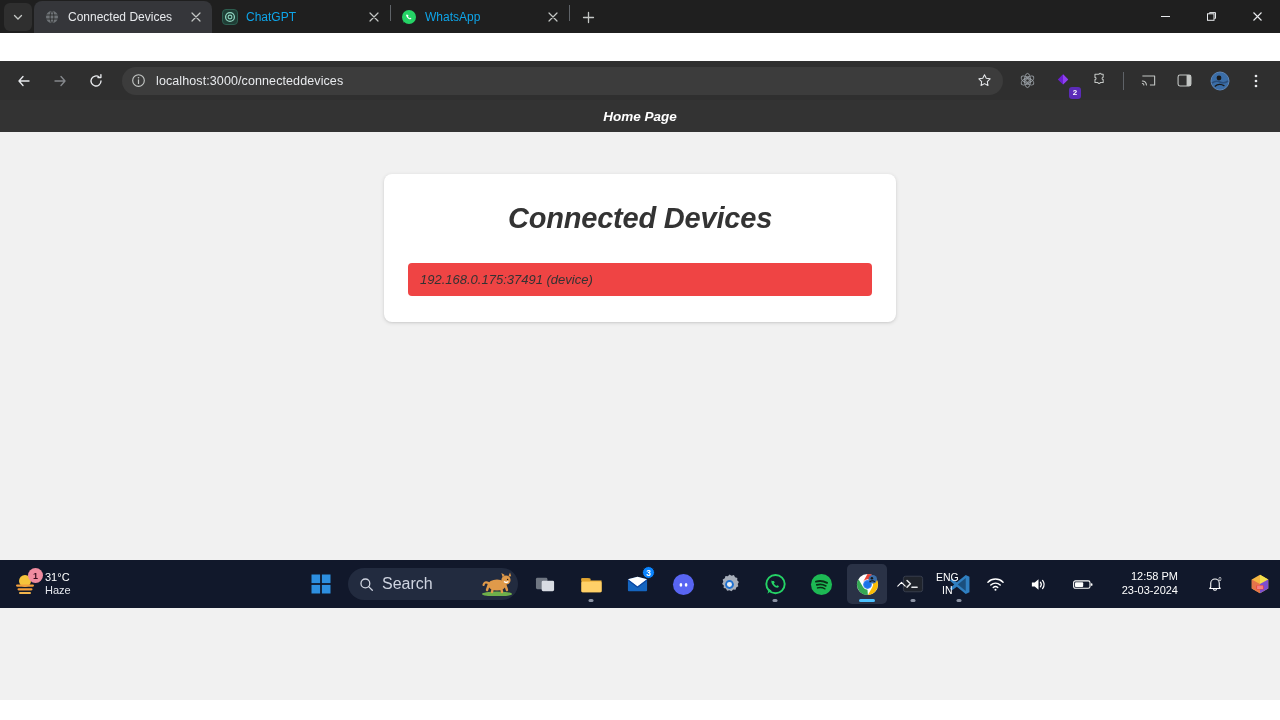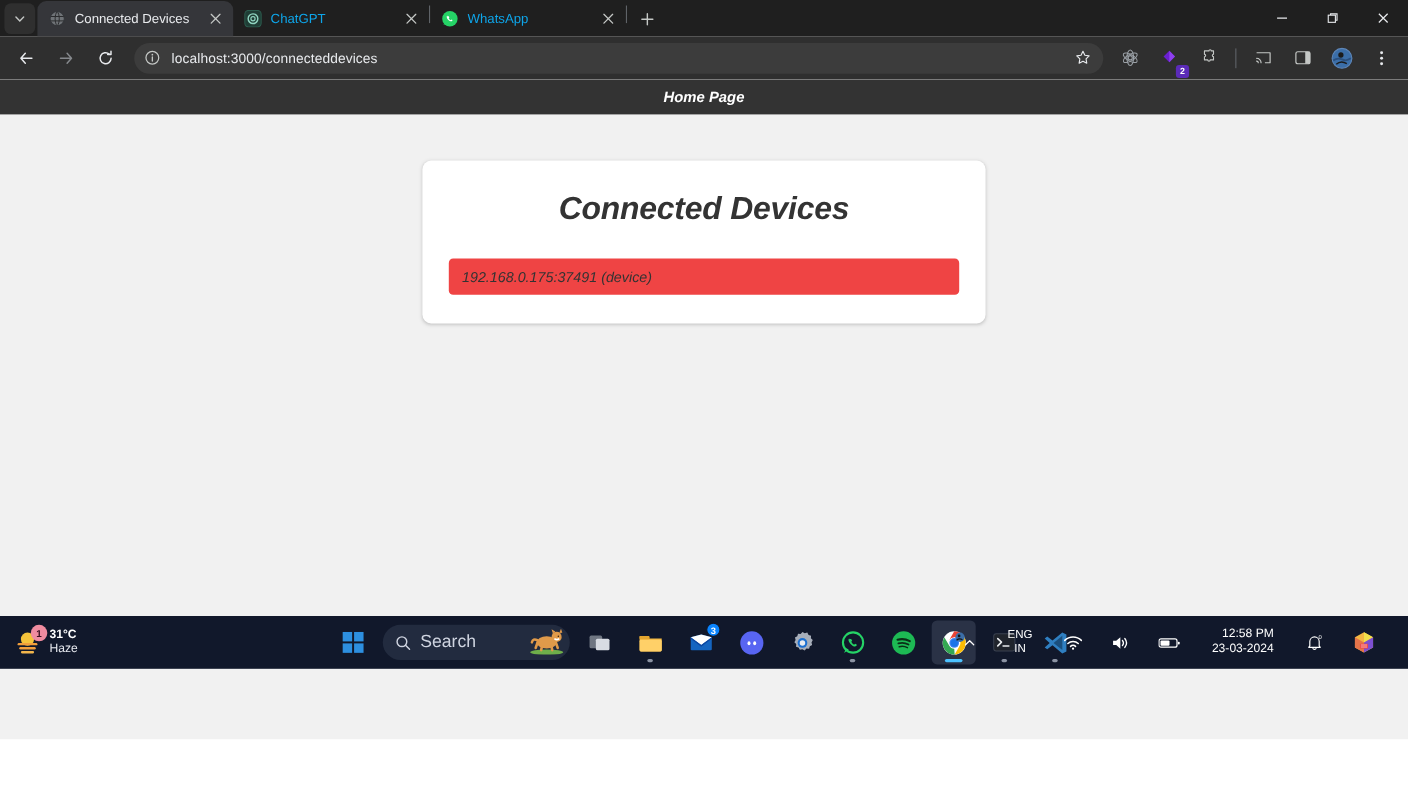--- a/index.html
+++ b/index.html
@@ -47,21 +47,21 @@
     width: 28px; height: 28px; margin-bottom: 2px; margin-left: 4px;
     display: flex; align-items: center; justify-content: center; border-radius: 50%;
     flex: 0 0 auto;
   }
 
   .wincontrols { position: absolute; right: 0; top: 0; height: 33px; display: flex; }
   .wc { width: 46px; height: 33px; display: flex; align-items: center; justify-content: center; }
 
   .toolbar {
     height: 39px; background: #2f2f2f; display: flex; align-items: center;
-    padding: 0 6px; gap: 0px;
+    padding: 0 6px; gap: 0px; margin-top: 28px;
   }
   .tb-btn {
     width: 30px; height: 30px; border-radius: 50%;
     display: flex; align-items: center; justify-content: center; flex: 0 0 auto;
     margin: 0 3px;
   }
   .omnibox {
     flex: 1 1 auto; height: 28px; background: #3c3c3c; border-radius: 14px;
     display: flex; align-items: center; margin: 0 6px 0 8px; padding: 0 6px 0 4px;
     min-width: 0;
@@ -116,21 +116,21 @@
     padding-left: 12px; height: 40px;
   }
   .weather-icon { width: 26px; height: 26px; position: relative; flex: 0 0 26px; }
   .weather-badge {
     position: absolute; top: -3px; right: -5px;
     width: 15px; height: 15px; border-radius: 50%;
     background: #f08ca0; color: #3a1020; font-size: 9px; font-weight: bold;
     display: flex; align-items: center; justify-content: center;
   }
   .weather-text { display: flex; flex-direction: column; line-height: 1.15; }
-  .weather-temp { font-size: 11px; color: #ffffff; font-weight: bold; }
+  .weather-temp { font-size: 11px; color: #ffffff; font-weight: normal; }
   .weather-cond { font-size: 11px; color: #e6e8ee; }
 
   .tb-center {
     position: absolute; left: 50%; transform: translateX(-50%);
     display: flex; align-items: center; gap: 0px; height: 48px;
   }
   .tb-icon {
     width: 40px; height: 40px; border-radius: 5px;
     display: flex; align-items: center; justify-content: center;
     position: relative; flex: 0 0 40px; margin: 0 3px;
@@ -150,21 +150,21 @@
   .tb-badge {
     position: absolute; top: 2px; right: 2px;
     background: #0a84ff; color: #fff; font-size: 8.5px; font-weight: bold;
     min-width: 13px; height: 13px; border-radius: 7px;
     display: flex; align-items: center; justify-content: center; padding: 0 3px;
     border: 1px solid #11182b;
   }
 
   .tray {
     position: absolute; right: 0; height: 48px;
-    display: flex; align-items: center; gap: 16px; padding-right: 24px;
+    display: flex; align-items: center; gap: 16px; padding-right: 4px;
   }
   .tray-item { display: flex; align-items: center; justify-content: center; height: 40px; padding: 0 5px; }
   .lang { display: flex; flex-direction: column; align-items: center; line-height: 1.2; padding: 0 7px; }
   .lang span { font-size: 10.5px; color: #ffffff; }
   .clock { display: flex; flex-direction: column; align-items: flex-end; line-height: 1.25; padding: 0 8px; }
   .clock span { font-size: 11px; color: #ffffff; }
 </style>
 </head>
 <body>
 

